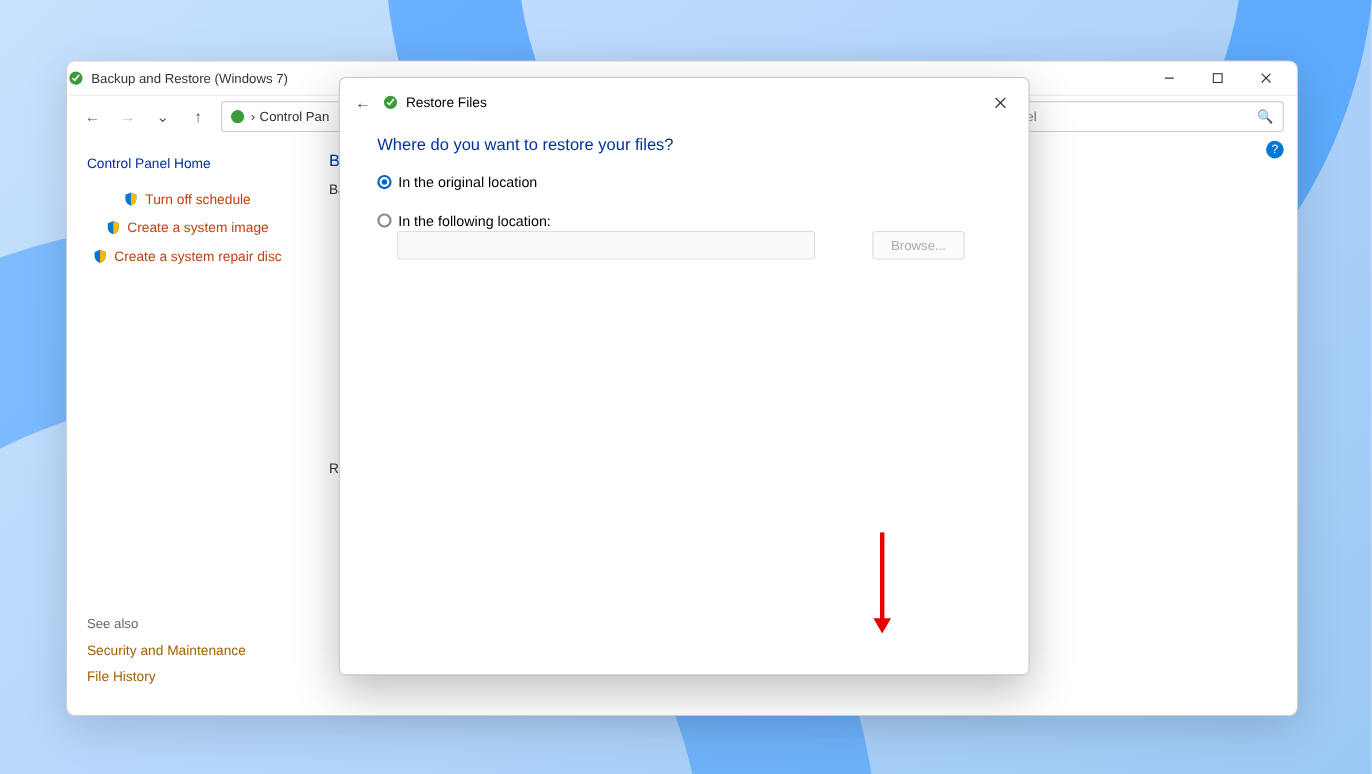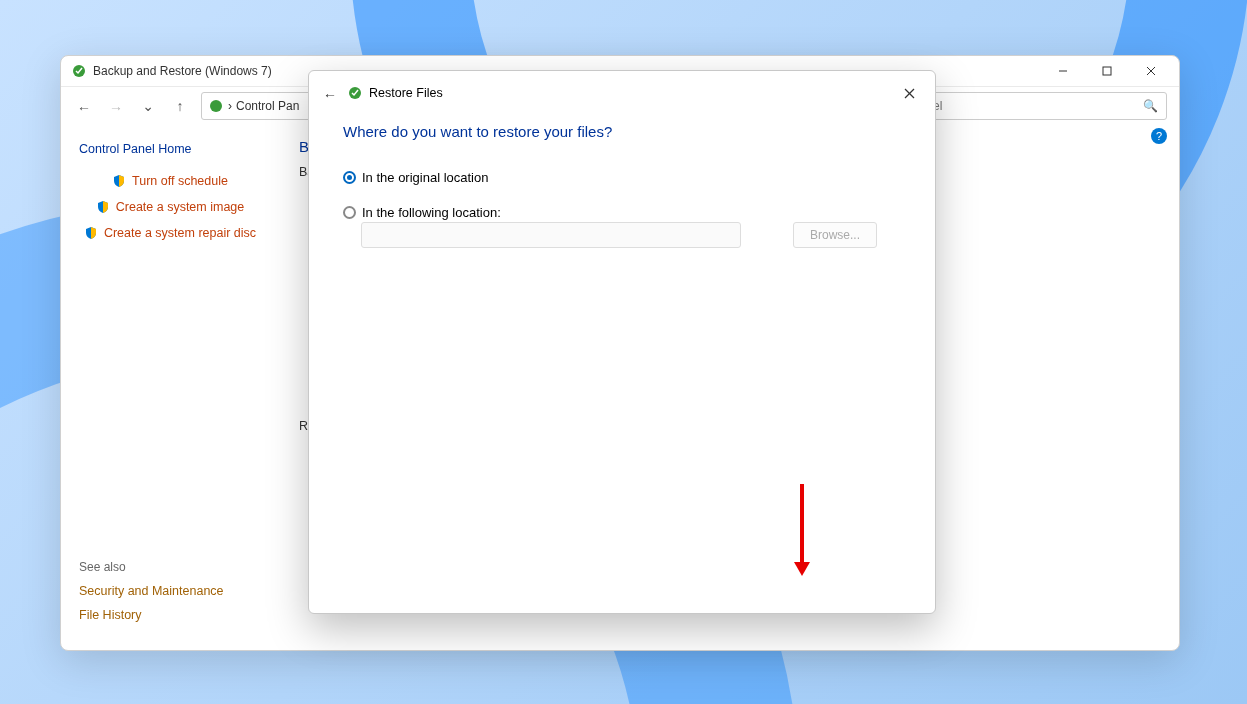--- a/index.html
+++ b/index.html
@@ -24,21 +24,21 @@
     border: 1px solid #d0d0d0;
     border-radius: 8px;
     box-shadow: 0 10px 40px rgba(0,0,0,0.15);
     display: flex;
     flex-direction: column;
   }
   .titlebar {
     height: 36px;
     display: flex;
     align-items: center;
-    padding: 0 6px 0 10px;
+    padding: 0 6px 0 0;
     border-bottom: 1px solid #eaeaea;
     font-size: 12px;
     color: #333;
   }
   .titlebar .title-icon { width: 16px; height: 16px; margin-right: 6px; }
   .titlebar .title-text { flex: 0 0 auto; }
   .titlebar .spacer { flex: 1; }
   .winbtn {
     width: 44px; height: 30px;
     display: flex; align-items: center; justify-content: center;
@@ -141,21 +141,21 @@
     width: 36px; height: 28px;
     border: none; background: transparent;
     display: flex; align-items: center; justify-content: center;
     font-size: 14px; color: #333; cursor: pointer;
   }
 
   .dialog-body {
     flex: 1;
     padding: 8px 34px;
   }
-  .dialog-body .q { color: #003399; font-size: 15px; margin-bottom: 30px; }
+  .dialog-body .q { color: #003399; font-size: 15px; margin-bottom: 18px; }
   .radio-row { display: flex; align-items: center; gap: 6px; font-size: 13px; margin-bottom: 20px; }
   .radio-outer {
     width: 13px; height: 13px; border: 2px solid #0067c0; border-radius: 50%;
     display: flex; align-items: center; justify-content: center;
   }
   .radio-outer.unchecked { border-color: #888; }
   .radio-inner { width: 5px; height: 5px; background: #0067c0; border-radius: 50%; }
   .path-input {
     width: 380px; height: 26px;
     border: 1px solid #ddd;

